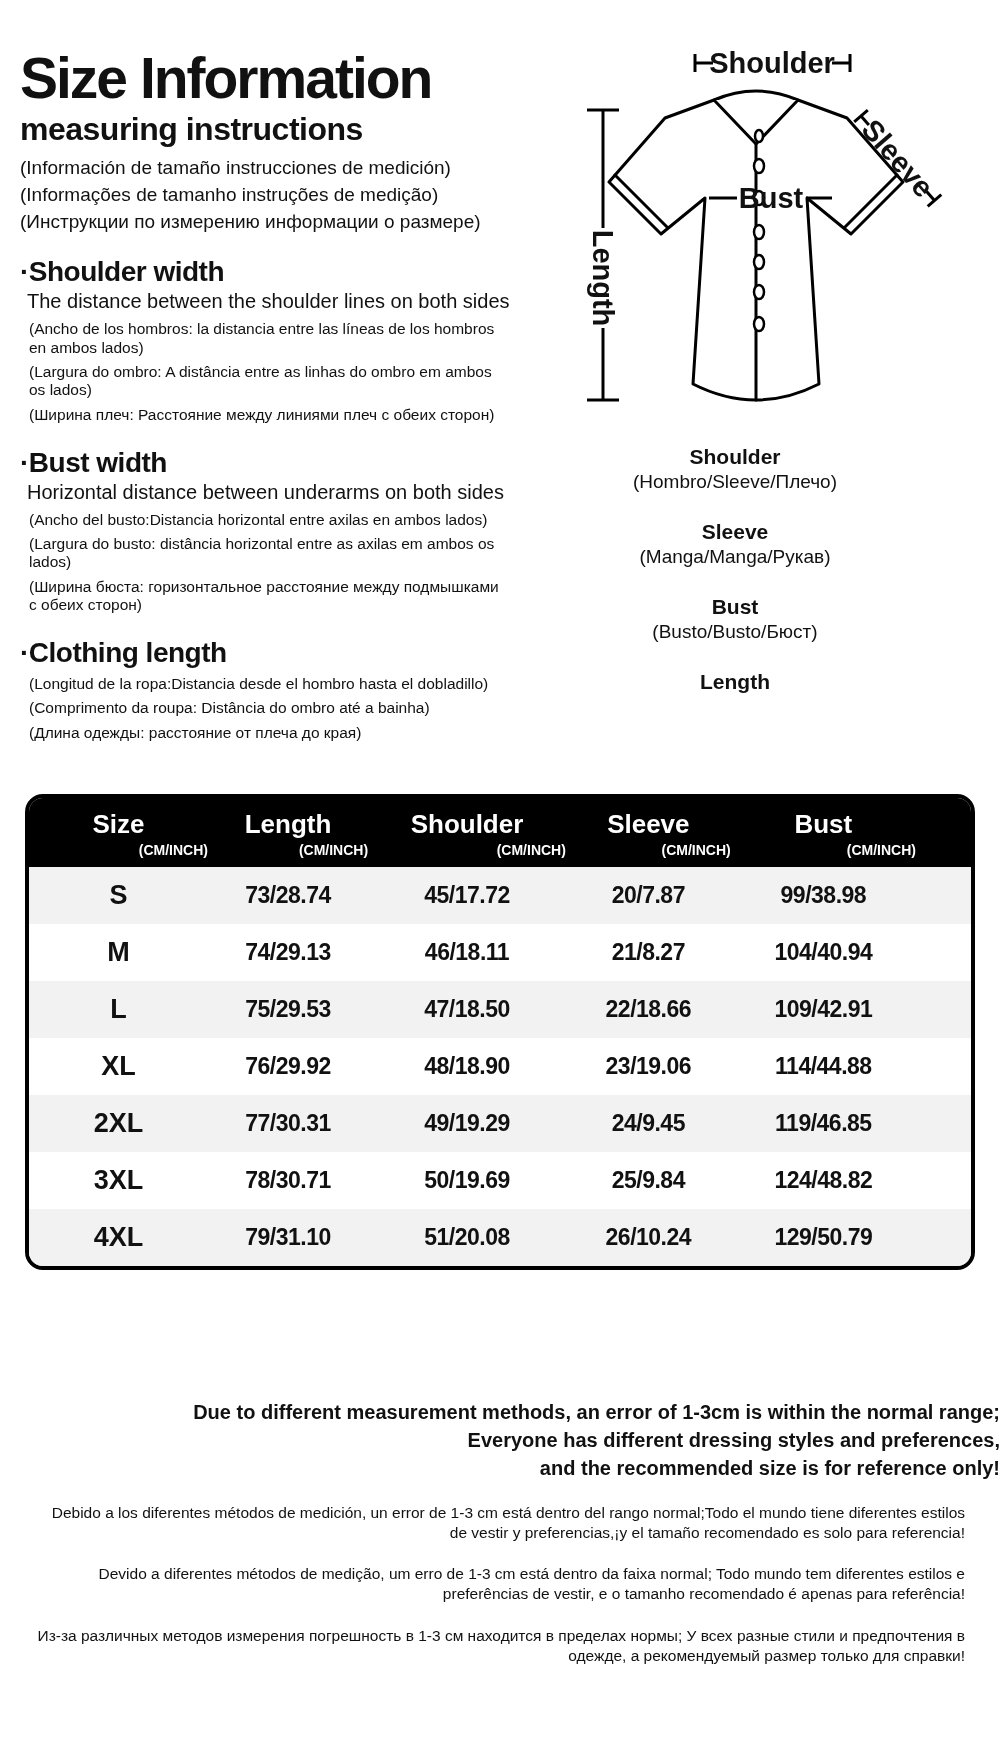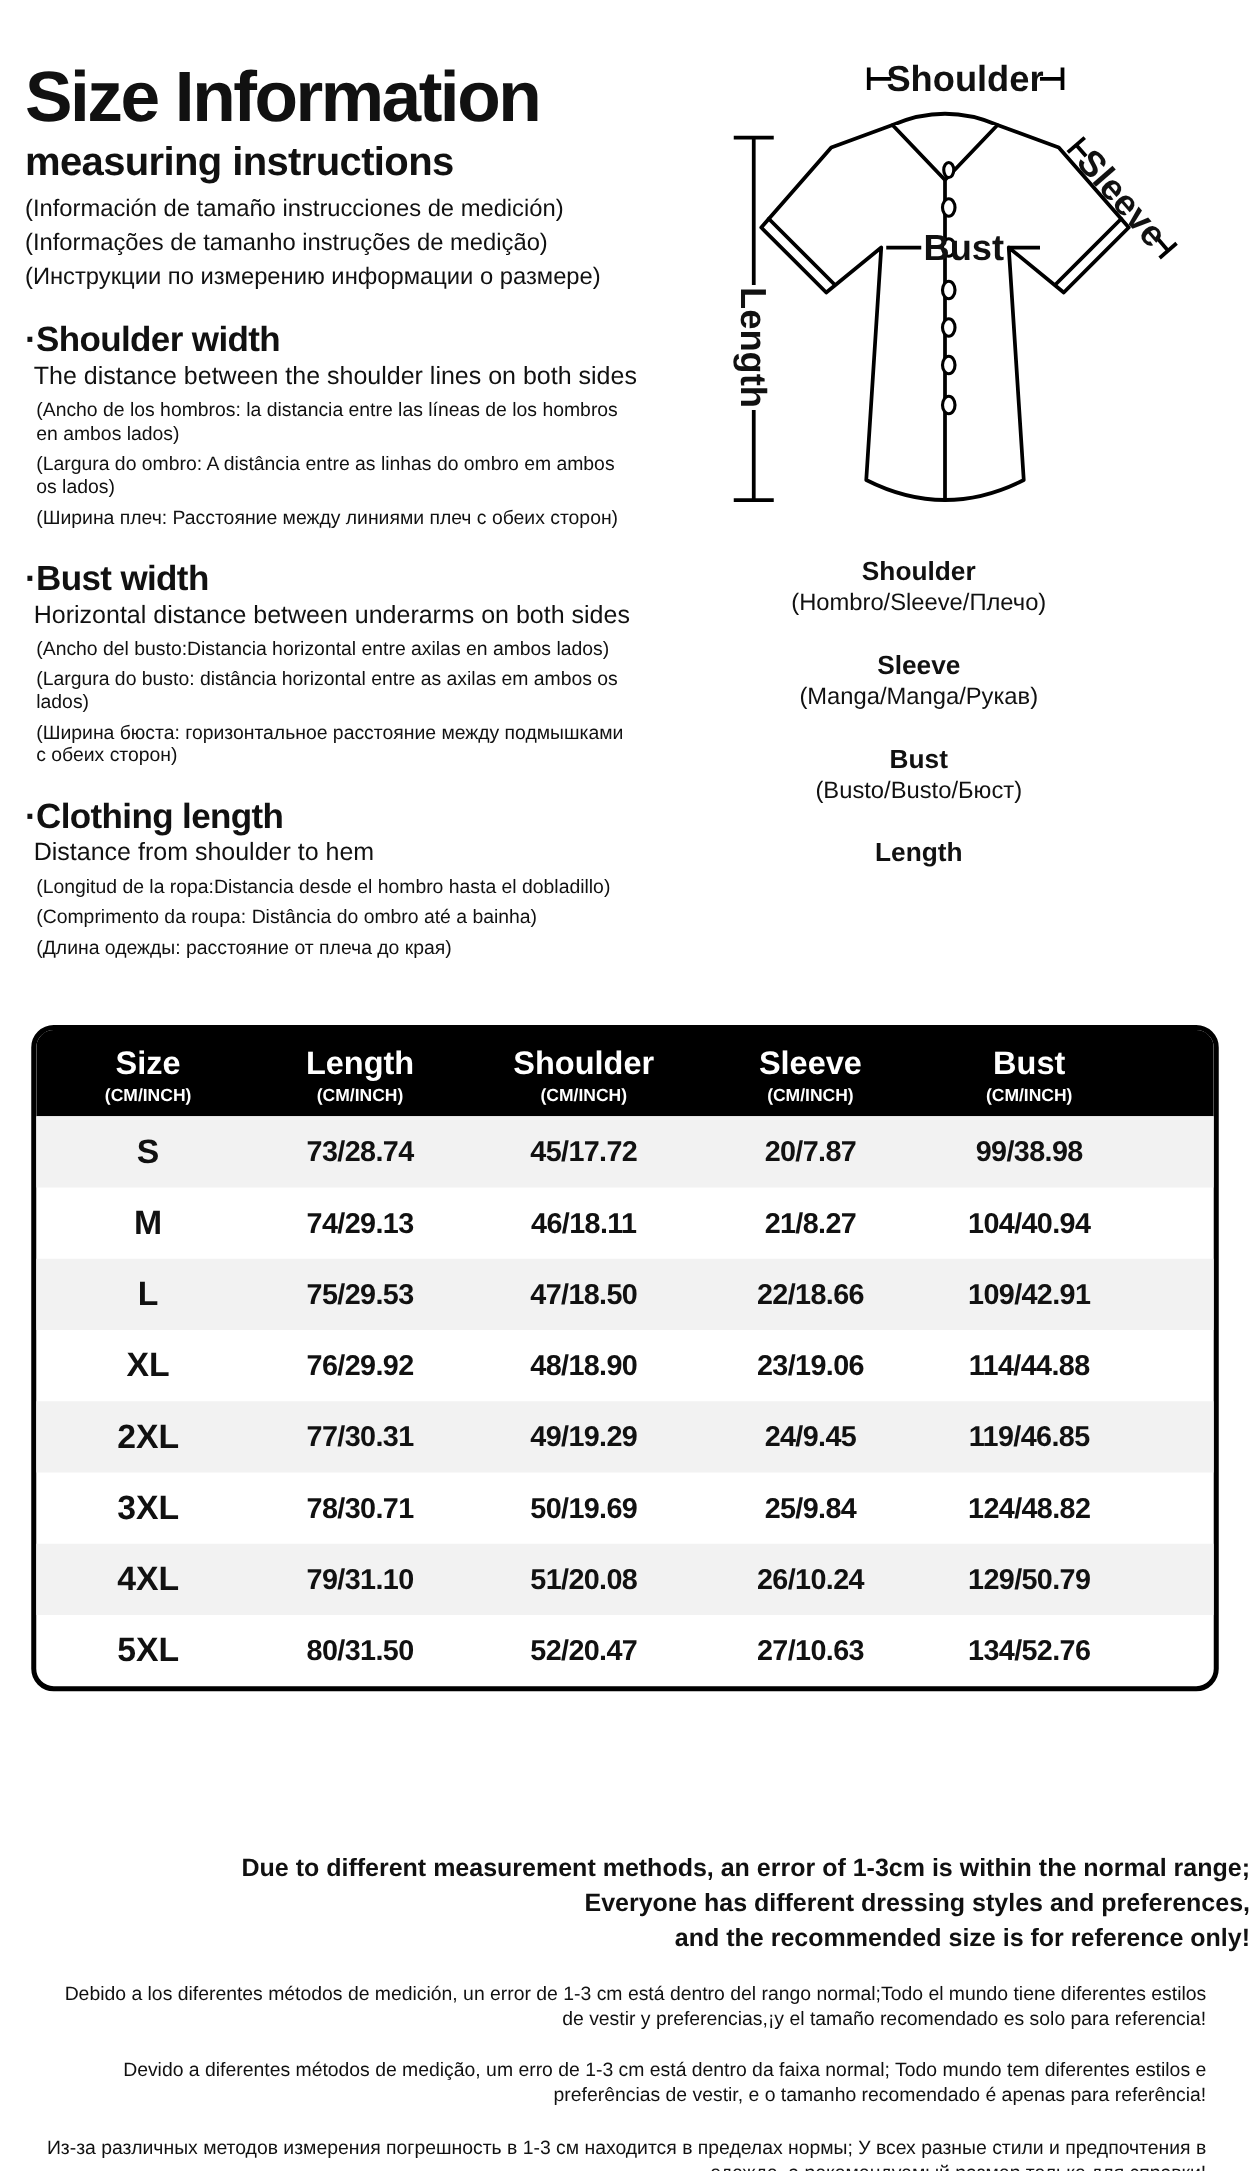--- a/index.html
+++ b/index.html
@@ -23,21 +23,21 @@
   .legend { text-align:center; margin-top:8px; width:420px; }
   .legend-item { margin-bottom:25px; }
   .legend-term { font-size:21px; font-weight:700; line-height:1.25; }
   .legend-trans { font-size:19px; line-height:1.25; }
 
   .table-wrap { width:950px; margin:46px auto 0; border:4px solid #000; border-radius:18px; overflow:hidden; background:#fff; }
   .grid-row { display:grid; grid-template-columns:19% 17% 21% 17.5% 25.5%; }
   .thead { background:#000; color:#fff; padding:11px 0 9px; }
   .th { text-align:center; }
   .th .t { display:block; font-size:26px; font-weight:700; }
-  .th .u { display:block; font-size:14px; font-weight:700; margin-top:2px; }
+  .th .u { display:block; font-size:14px; font-weight:700; margin-top:2px;text-align:right; }
   .thead .col-bust, .row .col-bust { padding-right:55px; }
   .row { height:57px; align-items:center; }
   .row.alt { background:#f2f2f2; }
   .cell { text-align:center; font-weight:700; font-size:23px; letter-spacing:-0.5px; }
   .cell.size { font-size:27px; letter-spacing:0; }
 
   .notes { margin-top:128px; text-align:right; }
   .note-en { font-size:20px; font-weight:700; line-height:1.4; margin:0; }
   .note { font-size:15.5px; line-height:1.3; width:930px; margin:21px auto 0; }
 </style>
@@ -69,21 +69,20 @@
       <div class="desc">Horizontal distance between underarms on both sides</div>
       <div class="trans">
         <p>(Ancho del busto:Distancia horizontal entre axilas en ambos lados)</p>
         <p>(Largura do busto: distância horizontal entre as axilas em ambos os lados)</p>
         <p>(Ширина бюста: горизонтальное расстояние между подмышками с обеих сторон)</p>
       </div>
     </div>
 
     <div class="section">
       <h3>·Clothing length</h3>
-      <div class="desc">Distance from shoulder to hem</div>
       <div class="trans">
         <p>(Longitud de la ropa:Distancia desde el hombro hasta el dobladillo)</p>
         <p>(Comprimento da roupa: Distância do ombro até a bainha)</p>
         <p>(Длина одежды: расстояние от плеча до края)</p>
       </div>
     </div>
   </div>
 
   <div class="right-col">
     <svg width="460" height="400" viewBox="0 0 460 400">
@@ -218,27 +217,20 @@
     <div class="cell">50/19.69</div>
     <div class="cell">25/9.84</div>
     <div class="cell col-bust">124/48.82</div>
   </div>
   <div class="grid-row row alt">
     <div class="cell size">4XL</div>
     <div class="cell">79/31.10</div>
     <div class="cell">51/20.08</div>
     <div class="cell">26/10.24</div>
     <div class="cell col-bust">129/50.79</div>
-  </div>
-  <div class="grid-row row">
-    <div class="cell size">5XL</div>
-    <div class="cell">80/31.50</div>
-    <div class="cell">52/20.47</div>
-    <div class="cell">27/10.63</div>
-    <div class="cell col-bust">134/52.76</div>
   </div>
 </div>
 
 <div class="notes">
   <p class="note-en">
     <span>Due to different measurement methods, an error of 1-3cm is within the normal range;</span><br>
     <span>Everyone has different dressing styles and preferences,</span><br>
     <span>and the recommended size is for reference only!</span>
   </p>
   <p class="note">Debido a los diferentes métodos de medición, un error de 1-3 cm está dentro del rango normal;Todo el mundo tiene diferentes estilos de vestir y preferencias,¡y el tamaño recomendado es solo para referencia!</p>

